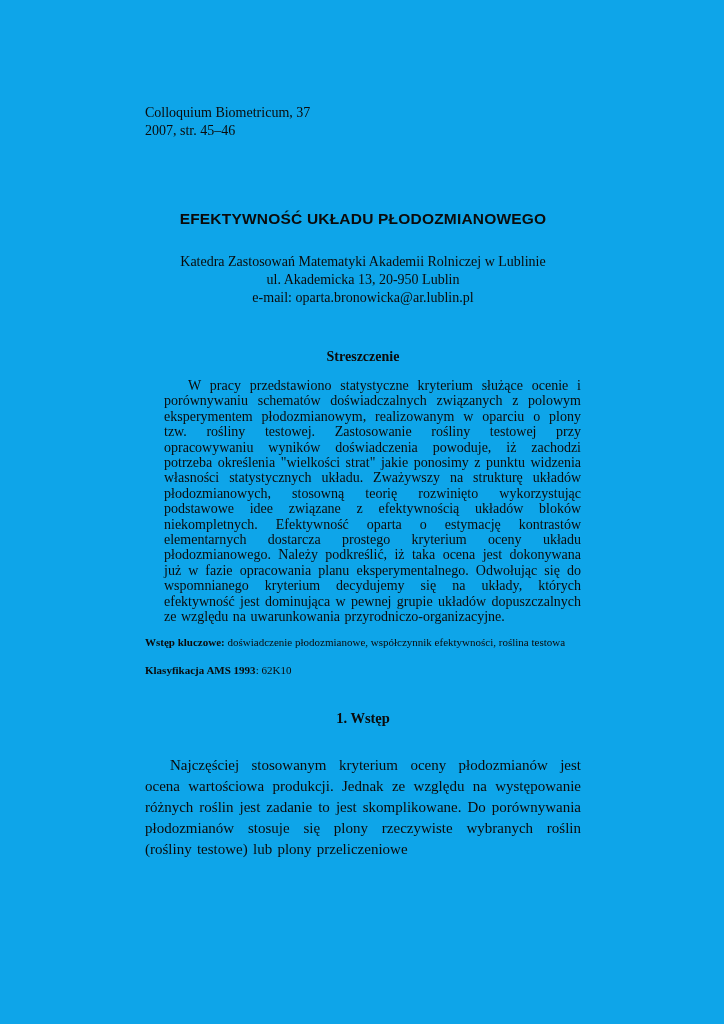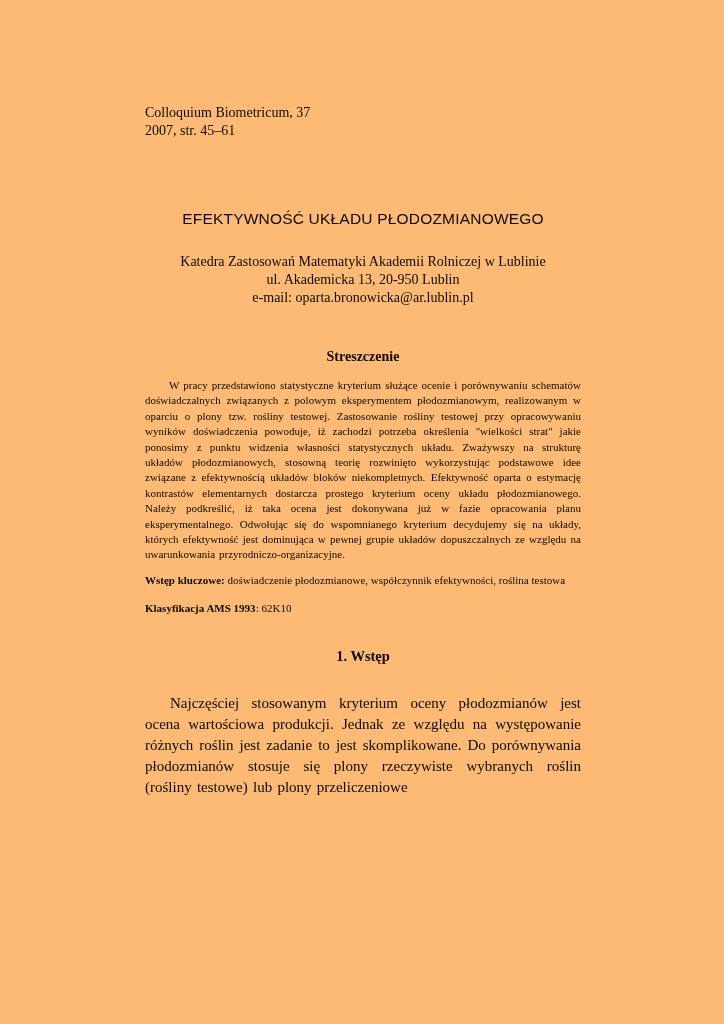--- a/index.html
+++ b/index.html
@@ -4,41 +4,41 @@
 <style>
   html, body {
     margin: 0;
     padding: 0;
     background: #ffffff;
   }
   .page {
     position: relative;
     width: 724px;
     height: 1024px;
-    background: #fdba74;
+    background: #0ea5e9;
     color: #0b0b0b;
     font-family: "Liberation Serif", serif;
     overflow: hidden;
   }
   .content {
     position: absolute;
     left: 145px;
     top: 0;
     width: 436px;
   }
   .journal-header {
     margin-top: 104px;
     font-size: 14px;
     line-height: 18px;
     text-align: left;
   }
   .paper-title {
     margin-top: 70px;
     font-family: "Liberation Sans", sans-serif;
-    font-weight: normal;
+    font-weight: bold;
     font-size: 15.5px;
     text-align: center;
     letter-spacing: 0.2px;
   }
   .paper-author {
     margin-top: 42px;
     font-family: "Liberation Sans", sans-serif;
     font-weight: bold;
     font-size: 13.5px;
     text-align: center;
@@ -50,25 +50,26 @@
     text-align: center;
   }
   .abstract-heading {
     margin-top: 42px;
     font-weight: bold;
     font-size: 14px;
     text-align: center;
   }
   .abstract-text {
     margin-top: 13px;
-    font-size: 11px;
+    font-size: 14px;
     line-height: 15.4px;
     text-align: justify;
     text-indent: 24px;
     word-spacing: 1px;
+    margin-left: 19px;
   }
   .keywords {
     margin-top: 10px;
     font-size: 11px;
     line-height: 15px;
     text-align: left;
   }
   .keywords .label { font-weight: bold; }
   .classification {
     margin-top: 13px;
@@ -93,21 +94,21 @@
   }
 </style>
 </head>
 <body>
 
 <div class="page">
   <div class="content">
 
     <div class="journal-header">
       <div>Colloquium Biometricum, 37</div>
-      <div>2007, str. 45–61</div>
+      <div>2007, str. 45–46</div>
     </div>
 
     <div class="paper-title">EFEKTYWNOŚĆ UKŁADU PŁODOZMIANOWEGO</div>
 
 
     <div class="affiliation">
       <div>Katedra Zastosowań Matematyki Akademii Rolniczej w Lublinie</div>
       <div>ul. Akademicka 13, 20-950 Lublin</div>
       <div>e-mail: oparta.bronowicka@ar.lublin.pl</div>
     </div>

